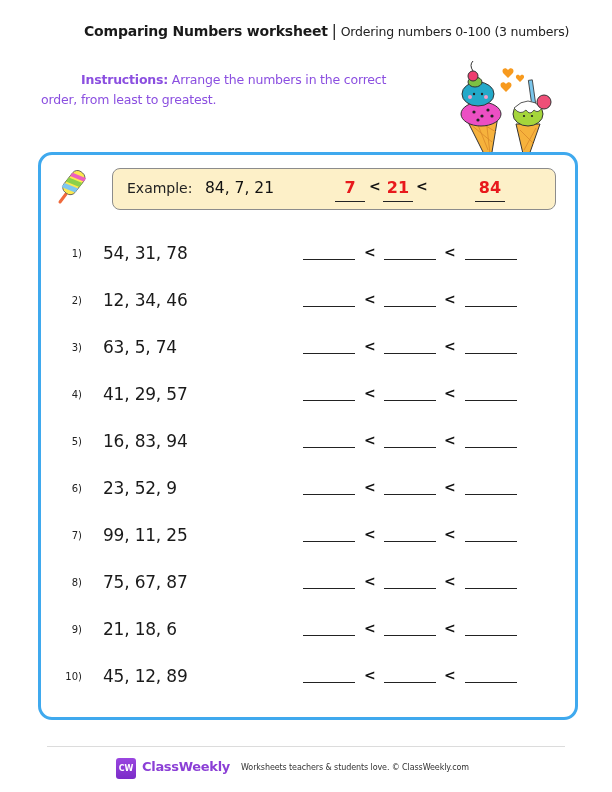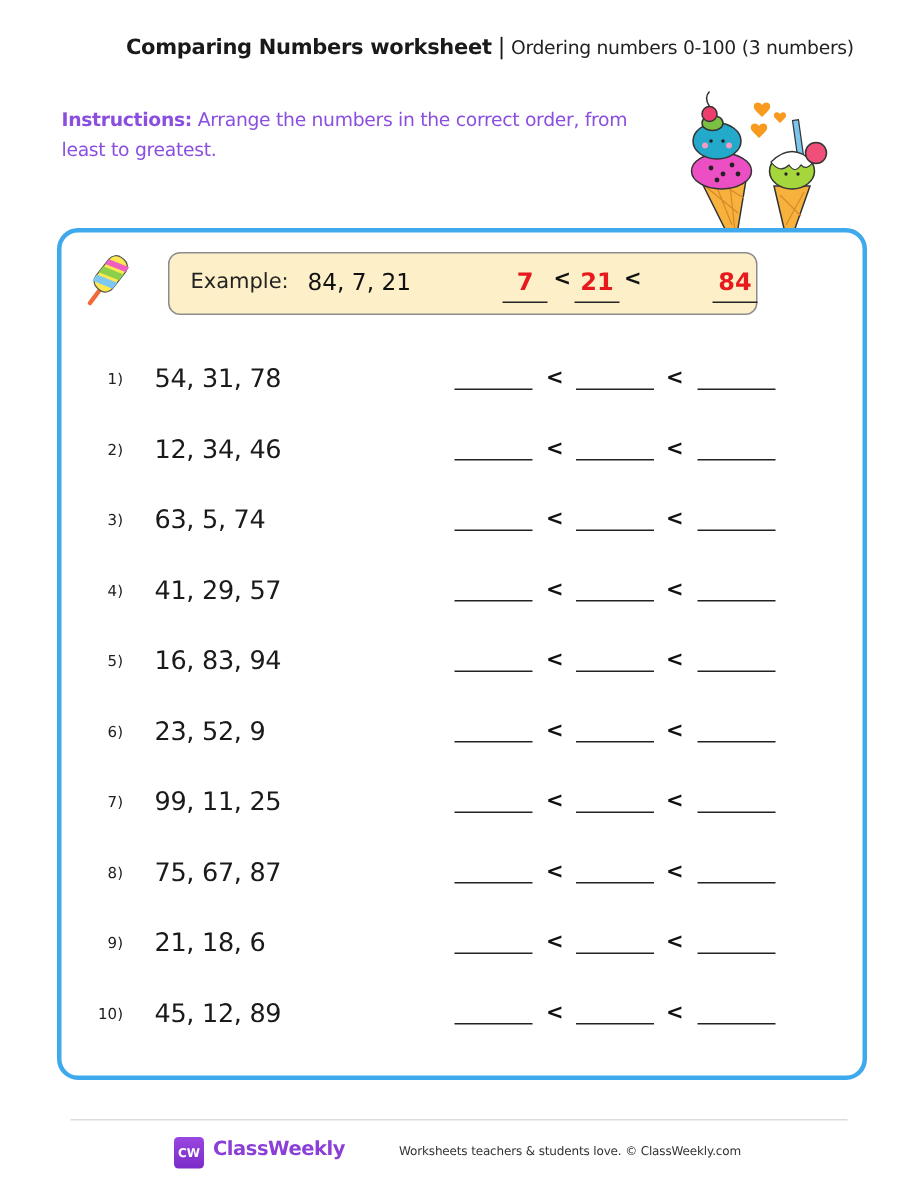--- a/index.html
+++ b/index.html
@@ -12,49 +12,49 @@
     letter-spacing: -0.2px;
     margin-left: 43px;
   }
   .header .title { font-weight: bold; color: #1a1a1a; font-size: 14px; }
   .header .sep { color: #1a1a1a; margin: 0 4px; font-size: 15px; }
   .header .subtitle { color: #222; font-size: 12.5px; }
   .instructions {
     position: absolute; left: 41px; top: 70px; width: 380px;
     color: #8b4fe0; font-size: 12.5px; line-height: 20px; letter-spacing: -0.2px;
   }
-  .instructions b { font-weight: bold; }
+  .instructions b { font-weight: bold; margin-left: 40px; }
   .icecream { position: absolute; left: 426px; top: 58px; width: 140px; height: 100px; }
   .frame {
     position: absolute; left: 38px; top: 152px; width: 534px; height: 562px;
     border: 3px solid #3fa9ee; border-radius: 14px; background: #fff;
   }
   .popsicle { position: absolute; left: 54px; top: 168px; width: 34px; height: 38px; }
   .example {
-    position: absolute; left: 112px; top: 168px; width: 393px; height: 42px;
+    position: absolute; left: 112px; top: 168px; width: 444px; height: 42px;
     background: #fdf0c8; border: 1.5px solid #8c8c8c; border-radius: 8px; box-sizing: border-box;
   }
   .example .label { position: absolute; left: 14px; top: 11px; font-size: 14px; color: #222; }
   .example .nums { position: absolute; left: 92px; top: 10px; font-size: 15.5px; font-weight: normal; color: #111; }
   .ans { position: absolute; top: 8px; font-size: 16px; font-weight: bold; color: #e8191c; text-align: center;
          border-bottom: 1.2px solid #222; height: 24px; line-height: 22px; }
   .lt { position: absolute; top: 9px; font-size: 14px; font-weight: bold; color: #111; }
   .row { position: absolute; left: 0; width: 612px; height: 30px; }
   .row .num { position: absolute; left: 60px; width: 22px; text-align: right; font-size: 10px; top: 8px; color: #222; }
   .row .vals { position: absolute; left: 103px; top: 3px; font-size: 17px; color: #1a1a1a; letter-spacing: -0.2px; }
   .blank { position: absolute; top: 19px; width: 52px; height: 0; border-bottom: 1.3px solid #222; }
   .row .lt { top: 4px; font-size: 14px; }
   .footer-line { position: absolute; left: 47px; top: 746px; width: 518px; height: 1px; background: #dcdcdc; }
   .logo-box {
     position: absolute; left: 116px; top: 758px; width: 20px; height: 21px; border-radius: 3px;
     background: linear-gradient(#9a46e0, #7b2cc8); color: #fff; font-size: 8px; font-weight: bold;
     text-align: center; line-height: 21px;
   }
   .logo-text { position: absolute; left: 142px; top: 759px; font-size: 13px; font-weight: bold; color: #8b3fd6; letter-spacing: -0.3px; }
-  .tagline { position: absolute; left: 266px; top: 763px; font-size: 8px; color: #333; letter-spacing: -0.1px; }
+  .tagline { position: absolute; left: 241px; top: 763px; font-size: 8px; color: #333; letter-spacing: -0.1px; }
 </style>
 </head>
 <body>
 
 <div class="header">
   <span class="title">Comparing Numbers worksheet</span><span class="sep">|</span><span class="subtitle">Ordering numbers 0-100 (3 numbers)</span>
 </div>
 
 <div class="instructions">
   <b>Instructions:</b><span> Arrange the numbers in the correct order, from least to greatest.</span>

